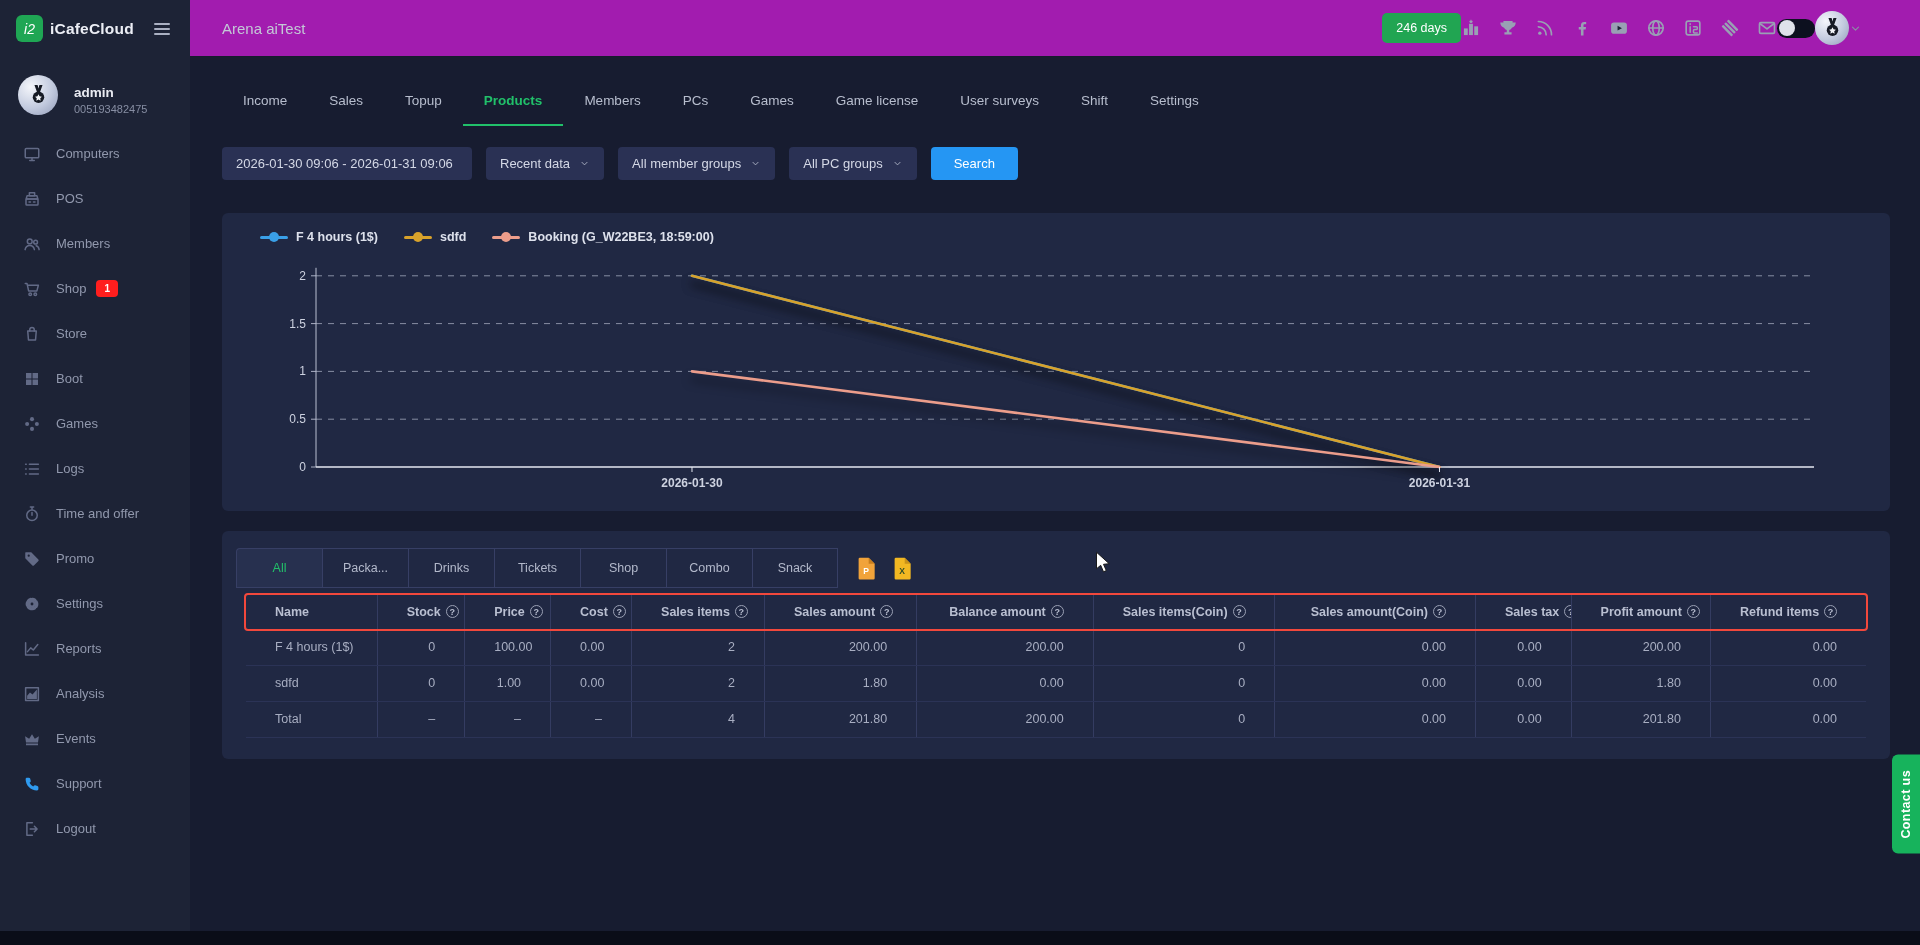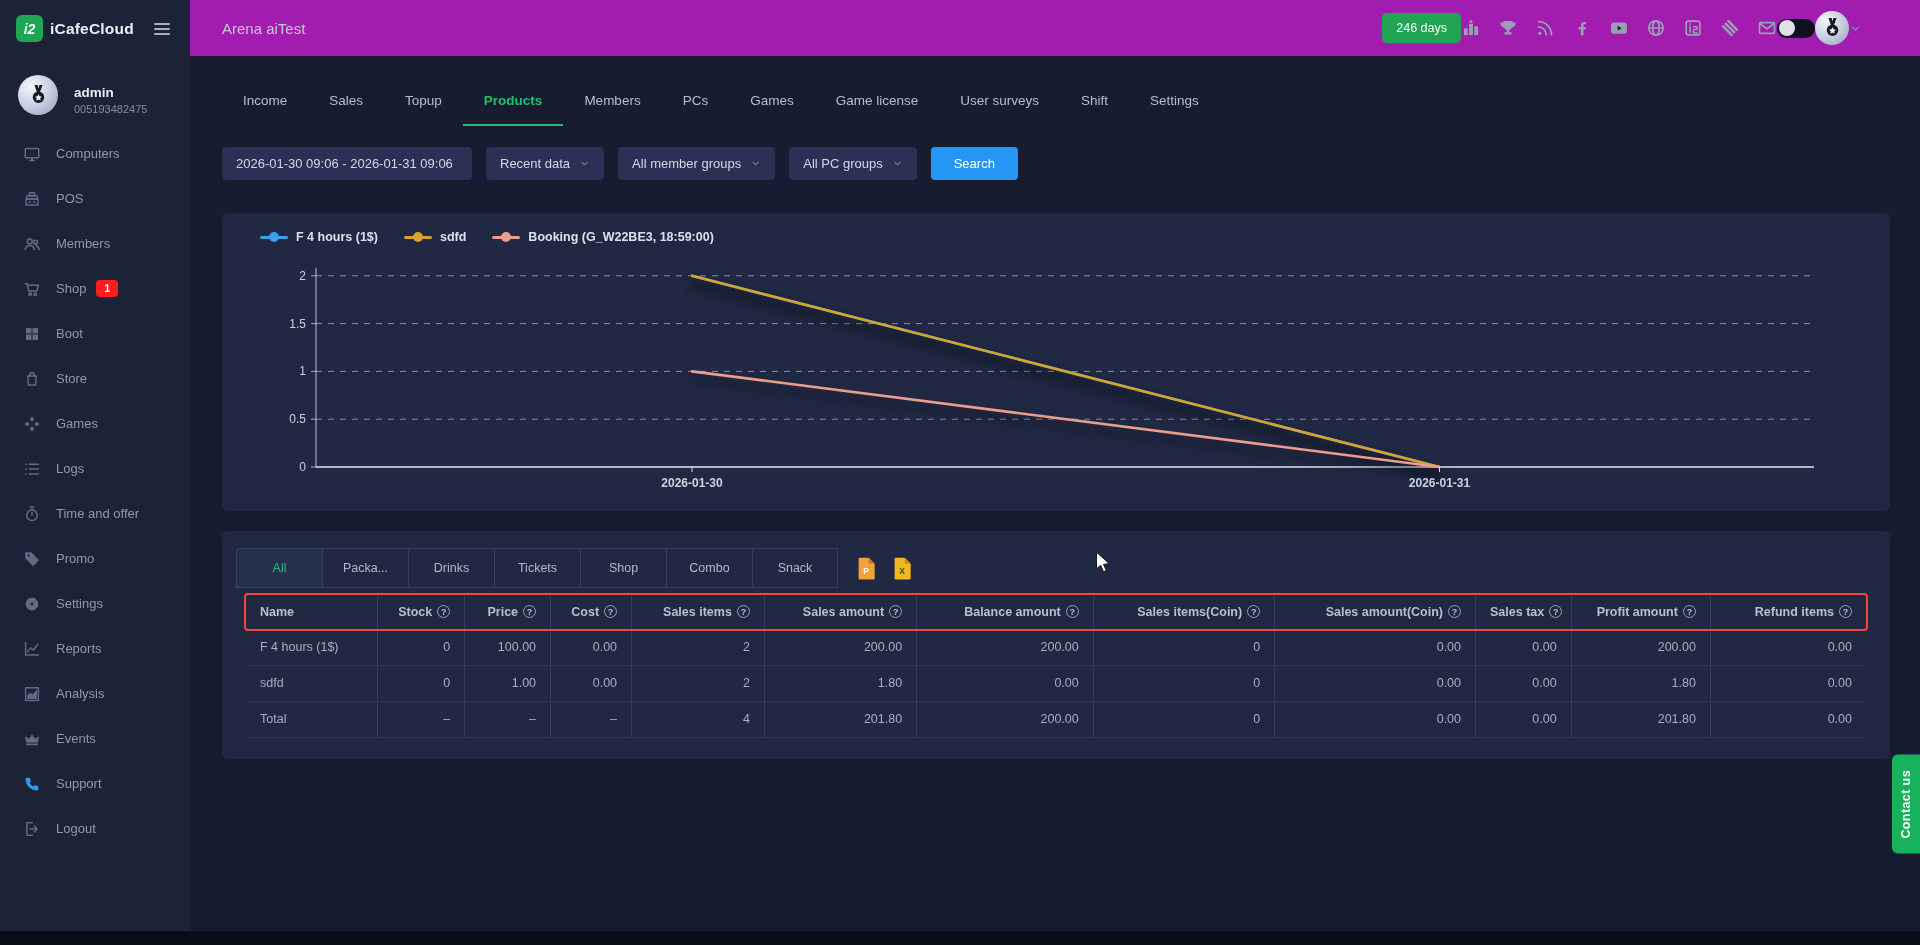--- a/index.html
+++ b/index.html
@@ -2,21 +2,21 @@
 <html><head>
 <meta charset="utf-8">
 <style>
 *{margin:0;padding:0;box-sizing:border-box}
 html,body{width:1920px;height:945px;background:#10131f;font-family:"Liberation Sans",sans-serif}
 .app{position:relative;width:1920px;height:945px;background:#171c30;overflow:hidden}
 
 .sidebar{position:absolute;left:0;top:0;width:190px;height:931px;background:#1d2336;z-index:3}
 .logo-row{height:57px;display:flex;align-items:center;padding:0 16px}
 .logo{display:flex;align-items:center;cursor:pointer}
-.logo-mark{width:27px;height:27px;background:#1fa654;border-radius:6px;color:#fff;font-weight:bold;font-style:italic;font-size:14px;display:flex;align-items:center;justify-content:center}
+.logo-mark{width:27px;height:27px;background:#1fa654;border-radius:6px;color:#fff;font-weight:normal;font-style:italic;font-size:14px;display:flex;align-items:center;justify-content:center}
 .logo-text{color:#eceef5;font-size:15.5px;font-weight:bold;margin-left:7px;letter-spacing:.2px}
 .hamburger{margin-left:auto;display:flex;flex-direction:column;gap:3px;cursor:pointer;padding:4px}
 .hamburger i{display:block;width:16px;height:2px;background:#aab0c2;border-radius:1px}
 .user-row{display:flex;align-items:flex-end;gap:16px;padding:18px 12px 0 18px;cursor:pointer}
 .avatar{width:40px;height:40px;border-radius:50%;background:radial-gradient(circle at 32% 30%,#f4f6fb,#c2cade 55%,#8f99b6);display:flex;align-items:center;justify-content:center;flex:none;overflow:hidden}
 .avatar svg{width:27px;height:27px;display:block}
 .u-name{color:#e9ebf2;font-size:13.5px;font-weight:bold}
 .u-id{color:#878ea3;font-size:11px;margin-top:3px}
 .menu{margin-top:16px}
 .side-item{height:45px;display:flex;align-items:center;padding-left:23px;cursor:pointer}
@@ -61,21 +61,21 @@
 .cat-row{display:flex;align-items:center;padding:17px 14px 0}
 .cat-tabs{display:flex}
 .cat-tab{width:86px;height:40px;display:flex;align-items:center;justify-content:center;font-size:12.5px;color:#b3b9cb;border:1px solid #373f65;border-right:none;cursor:pointer}
 .cat-tab:last-child{border-right:1px solid #373f65}
 .cat-tab.active{background:#27304f;color:#22c06a;border-radius:4px 0 0 0}
 .exports{display:flex;gap:17px;margin-left:19px;align-items:center}
 .exp-icon{width:19px;height:23px;cursor:pointer}
 .exp-icon svg{width:100%;height:100%;display:block}
 .table-wrap{position:relative;margin:7px 24px 0}
 table{width:100%;border-collapse:collapse;table-layout:fixed}
-th,td{height:36px;padding:0 14px;font-size:12.5px;color:#a8aec2;text-align:right;border-right:1px solid #343c61;border-bottom:1px solid #2b3356;white-space:nowrap;overflow:hidden}
+th,td{height:36px;padding:0 29px;font-size:12.5px;color:#a8aec2;text-align:right;border-right:1px solid #343c61;border-bottom:1px solid #2b3356;white-space:nowrap;overflow:hidden}
 th{color:#b9bfd1;font-weight:bold;height:34px;border-bottom:none}
 th:first-child,td:first-child{text-align:left}
 th:last-child,td:last-child{border-right:none}
 .help{display:inline-block;width:13px;height:13px;line-height:12px;border:1px solid #9aa0b4;border-radius:50%;font-size:9px;text-align:center;margin-left:5px;vertical-align:1px;color:#b9bfd1;cursor:pointer}
 .red-outline{position:absolute;left:-2px;right:-2px;top:-2px;height:38px;border:2px solid #f2483c;border-radius:4px;pointer-events:none;z-index:1}
 
 .contact{position:absolute;right:0;top:755px;background:#17b35c;color:#fff;writing-mode:vertical-rl;transform:rotate(180deg);font-size:12.5px;font-weight:bold;padding:15px 7px;border-radius:0 6px 6px 0;cursor:pointer;letter-spacing:.4px;z-index:4}
 .cursor{position:absolute;left:1095px;top:551px;width:17px;height:24px;z-index:9;pointer-events:none}
 .bottom-strip{position:absolute;left:0;right:0;bottom:0;height:14px;background:#0a0d18;z-index:5}
 </style>
@@ -148,38 +148,38 @@
               <circle cx="9.6" cy="19" r="1.7"></circle>
               <circle cx="16.4" cy="19" r="1.7"></circle>
             </svg>
           </span>
           <span class="lbl">Shop</span>
           <span class="badge">1</span>
         </div>
         <div class="side-item">
           <span class="icon">
             <svg viewBox="0 0 24 24" fill="none" stroke="currentColor" stroke-width="2" stroke-linecap="round" stroke-linejoin="round">
+              <path d="M6.3 8h11.4l-1 12H7.3z"></path>
+              <path d="M9 8V6.3a3 3 0 016 0V8"></path>
+            </svg>
+          </span>
+          <span class="lbl">Store</span>
+        </div>
+        <div class="side-item">
+          <span class="icon">
+            <svg viewBox="0 0 24 24" fill="none" stroke="currentColor" stroke-width="2" stroke-linecap="round" stroke-linejoin="round">
               <g fill="currentColor" stroke="none">
                 <rect x="4" y="4" width="7.3" height="7.3"></rect>
                 <rect x="12.7" y="4" width="7.3" height="7.3"></rect>
                 <rect x="4" y="12.7" width="7.3" height="7.3"></rect>
                 <rect x="12.7" y="12.7" width="7.3" height="7.3"></rect>
               </g>
             </svg>
           </span>
           <span class="lbl">Boot</span>
-        </div>
-        <div class="side-item">
-          <span class="icon">
-            <svg viewBox="0 0 24 24" fill="none" stroke="currentColor" stroke-width="2" stroke-linecap="round" stroke-linejoin="round">
-              <path d="M6.3 8h11.4l-1 12H7.3z"></path>
-              <path d="M9 8V6.3a3 3 0 016 0V8"></path>
-            </svg>
-          </span>
-          <span class="lbl">Store</span>
         </div>
         <div class="side-item">
           <span class="icon">
             <svg viewBox="0 0 24 24" fill="none" stroke="currentColor" stroke-width="2" stroke-linecap="round" stroke-linejoin="round">
               <g fill="currentColor" stroke="none">
                 <circle cx="12" cy="5.5" r="2.7"></circle>
                 <circle cx="12" cy="18.5" r="2.7"></circle>
                 <circle cx="5.5" cy="12" r="2.7"></circle>
                 <circle cx="18.5" cy="12" r="2.7"></circle>
               </g>

